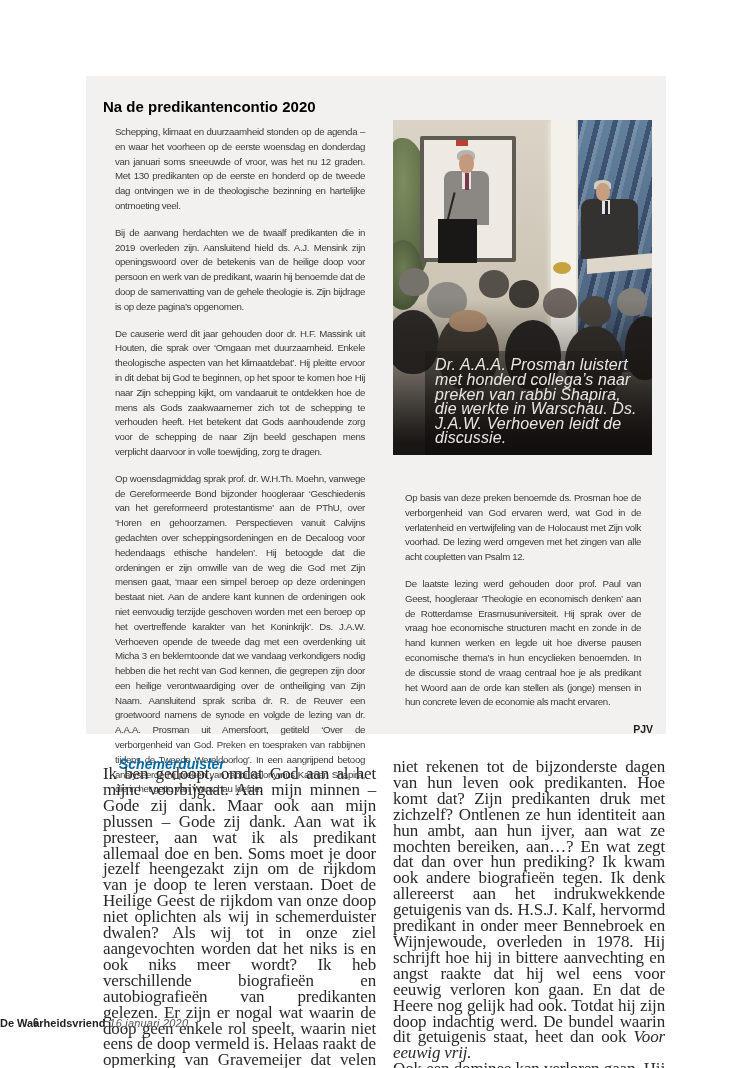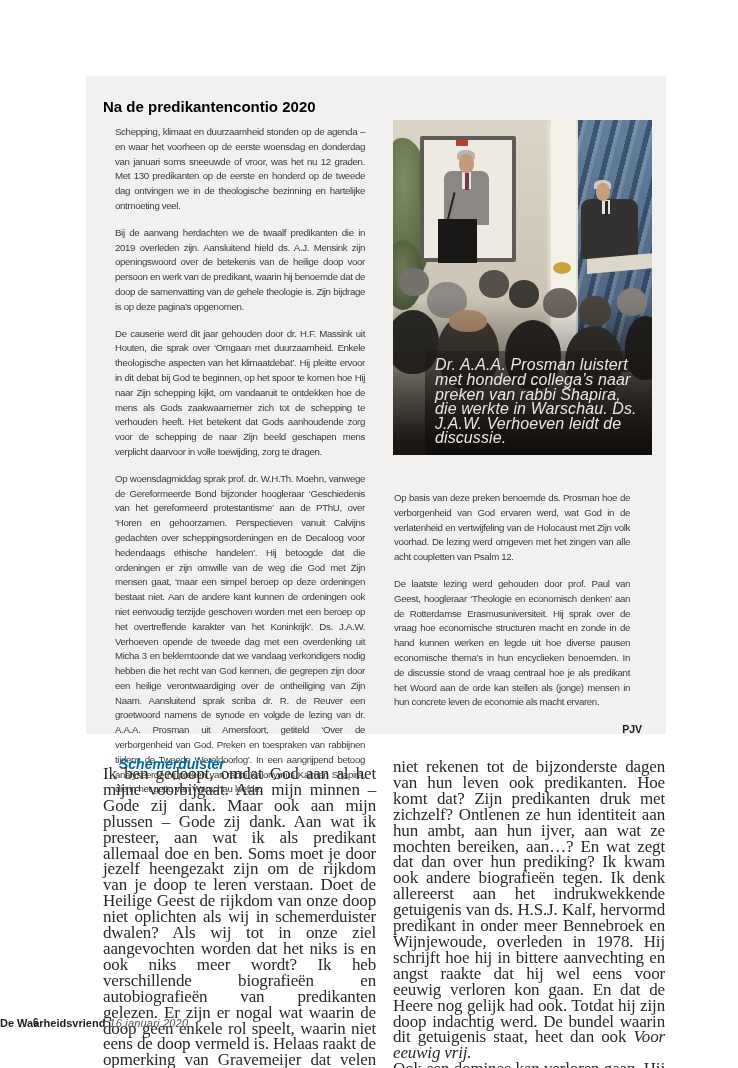--- a/index.html
+++ b/index.html
@@ -13,21 +13,21 @@
     position:absolute;left:103px;top:88px;width:290px;
     font-weight:bold;font-size:15px;color:#000000;
   }
   .col{text-align:justify;hyphens:auto;-webkit-hyphens:auto;}
   .top-left{
     position:absolute;left:103px;top:113px;width:274px;
     font-size:9.7px;line-height:14.8px;letter-spacing:-0.35px;color:#3c3b39;
   }
   .top-left p, .top-right p{margin:12px;}
   .top-right{
-    position:absolute;left:382px;top:479px;width:260px;
+    position:absolute;left:393px;top:479px;width:260px;
     font-size:9.7px;line-height:14.8px;letter-spacing:-0.35px;color:#3c3b39;
   }
   .byline{margin-top:12px;text-align:right;font-weight:bold;font-size:10.5px;letter-spacing:0;color:#1c1c1c;}
 
   
   figure.photo{
     position:absolute;left:393px;top:120px;width:259px;height:335px;margin:0;
     overflow:hidden;background:#c9c2b4;
   }
   .photo *{position:absolute;display:block;}

